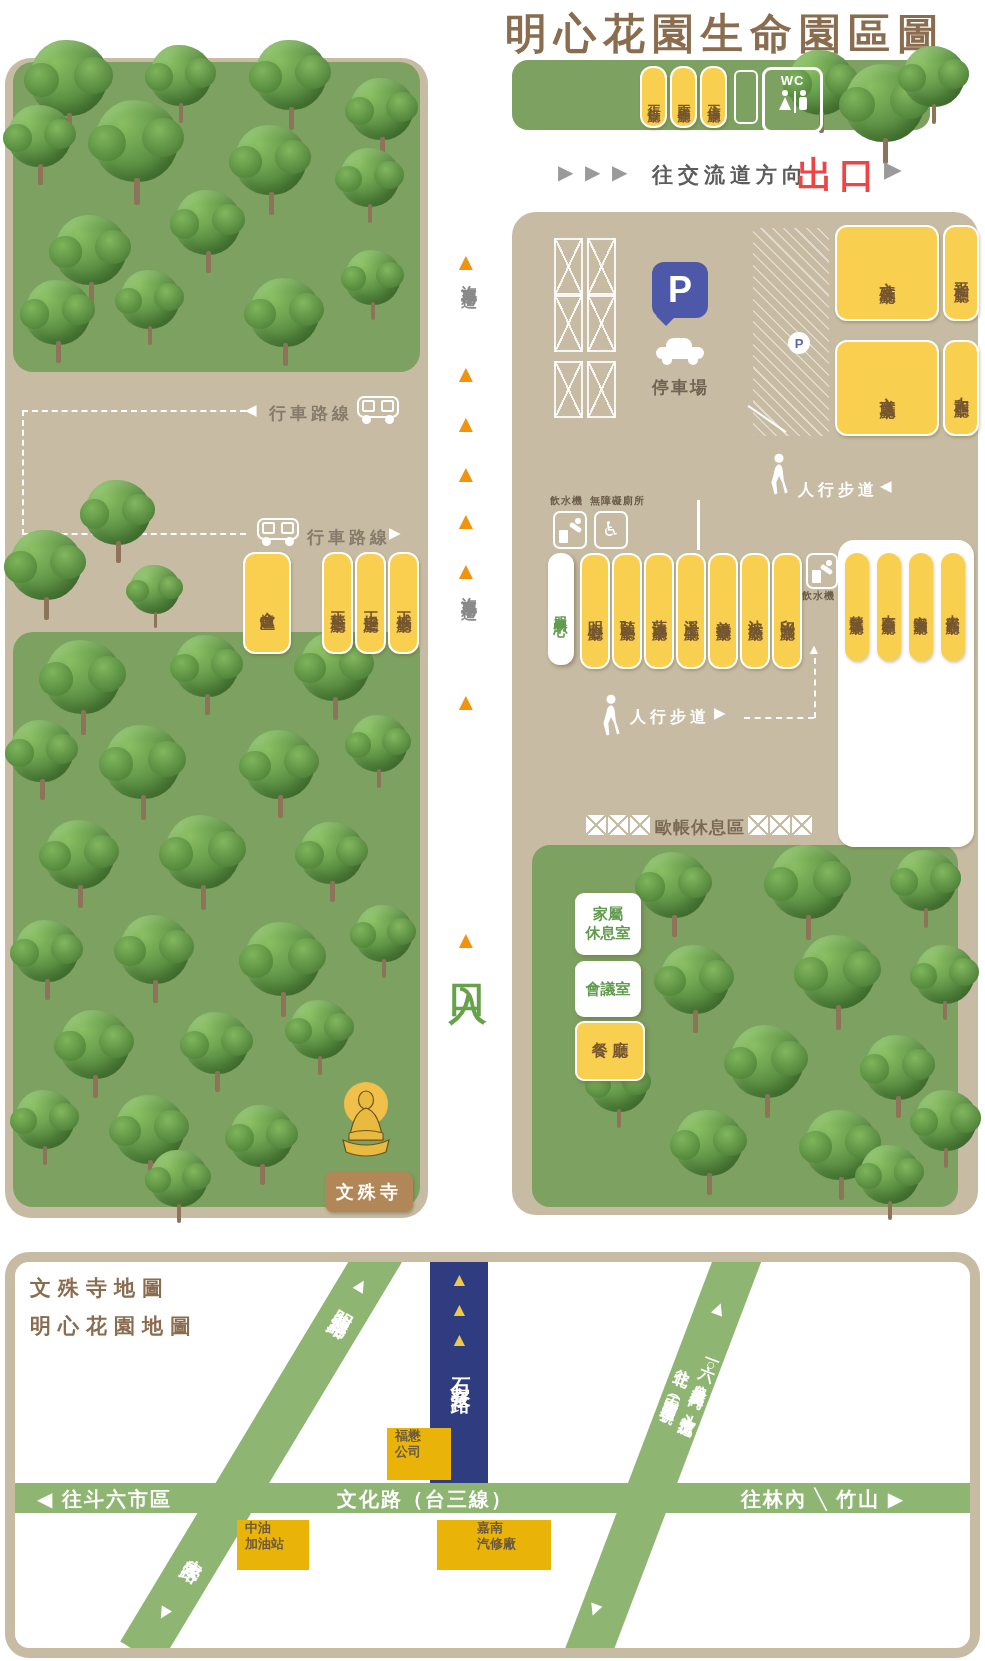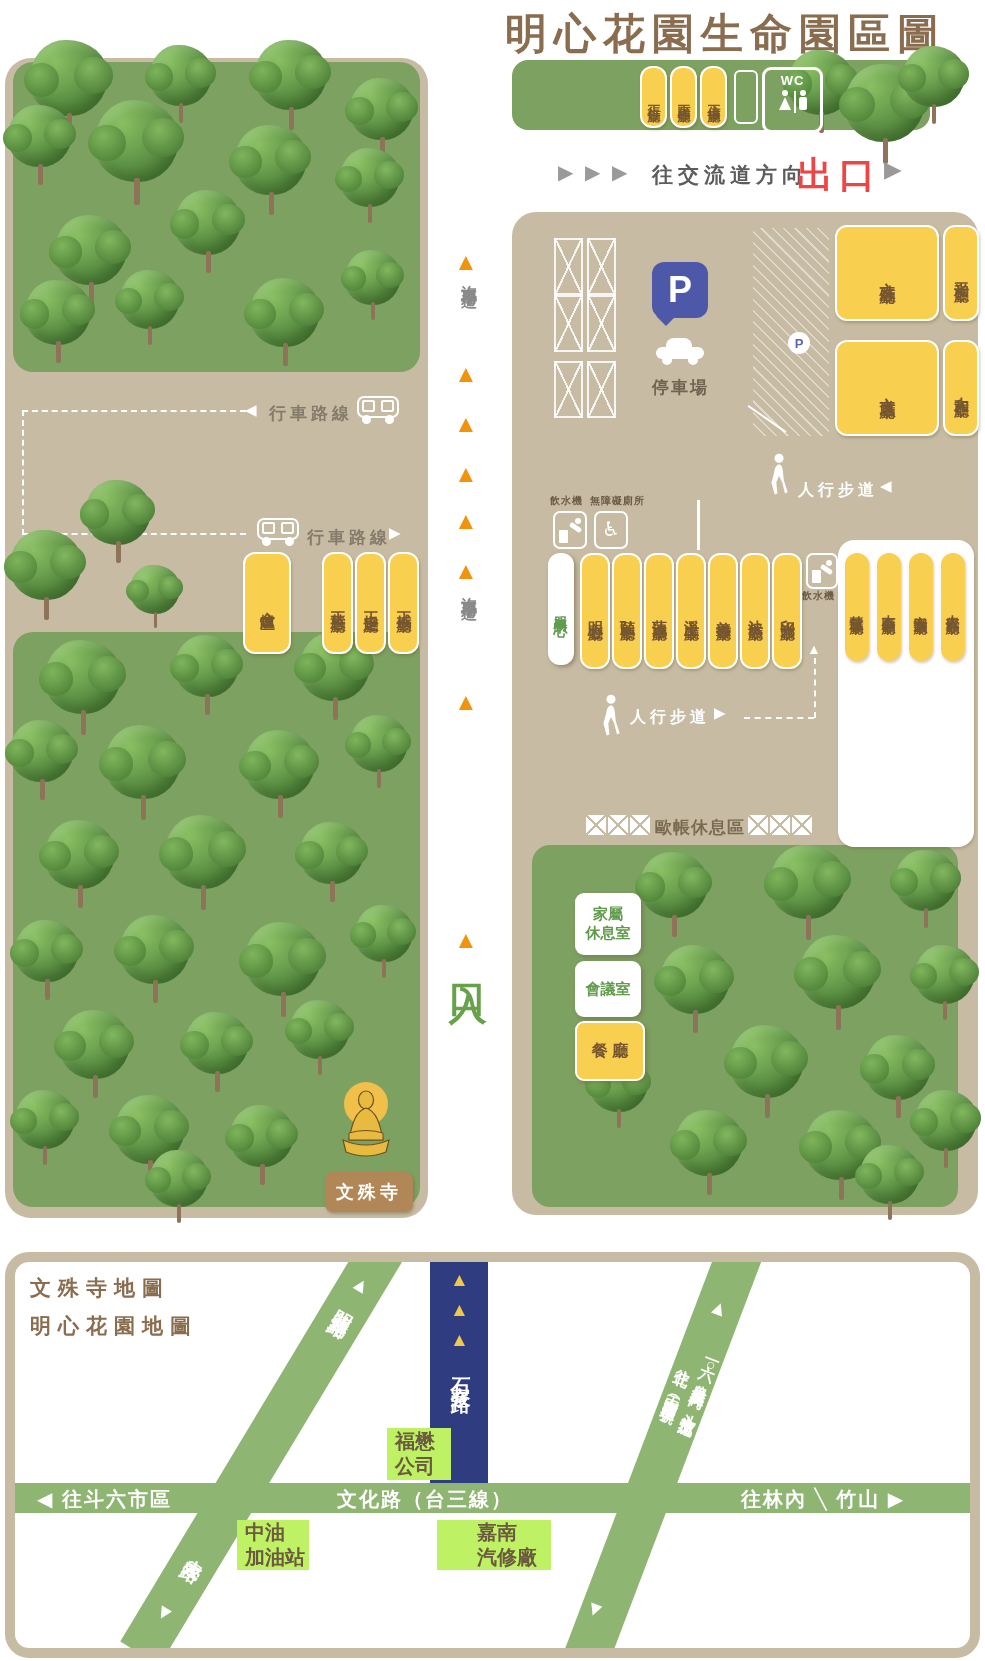--- a/index.html
+++ b/index.html
@@ -101,22 +101,22 @@
   .crown::after{content:"";position:absolute;width:50%;height:48%;right:-6%;top:22%;
     background:radial-gradient(circle at 40% 30%,#82b75f,#4f8239 78%);border-radius:50%;}
   .trunk{position:absolute;left:47%;bottom:0;width:7%;height:26%;background:#8d7358;border-radius:2px;}
   
   #roadmap{position:absolute;left:5px;top:1252px;width:955px;height:386px;background:#fff;
      border:10px solid #c7bca3;border-radius:24px;overflow:hidden;}
   .map-title{position:absolute;color:#8a6c4e;font-size:21px;font-weight:bold;letter-spacing:7px;white-space:nowrap;}
   .road-band{position:absolute;background:#8fb573;}
   .navy-band{position:absolute;background:#2f3c80;}
   .road-text{position:absolute;color:#fff;font-size:20px;font-weight:bold;letter-spacing:2px;white-space:nowrap;z-index:5;}
-  .bldg{position:absolute;background:#bef264;color:#6b5a3f;font-size:20px;font-weight:bold;
-     display:flex;flex-direction:column;justify-content:center;padding-left:8px;line-height:1.25;z-index:6;}
+  .bldg{position:absolute;background:#eab308;color:#6b5a3f;font-size:13px;font-weight:bold;
+     display:flex;flex-direction:column;justify-content:flex-start;padding-left:8px;line-height:1.25;z-index:6;}
   .hw-col{position:absolute;color:#fff;font-size:15.5px;font-weight:bold;letter-spacing:2px;
      writing-mode:vertical-rl;}
 </style>
 </head>
 <body>
 
 <div id="page">
 
   <div class="abs" style="left:512px;top:60px;width:418px;height:70px;background:#7da161;border-radius:16px;">
     <div class="pill" style="left:128px;top:6px;width:23px;height:58px;font-size:13px;">

